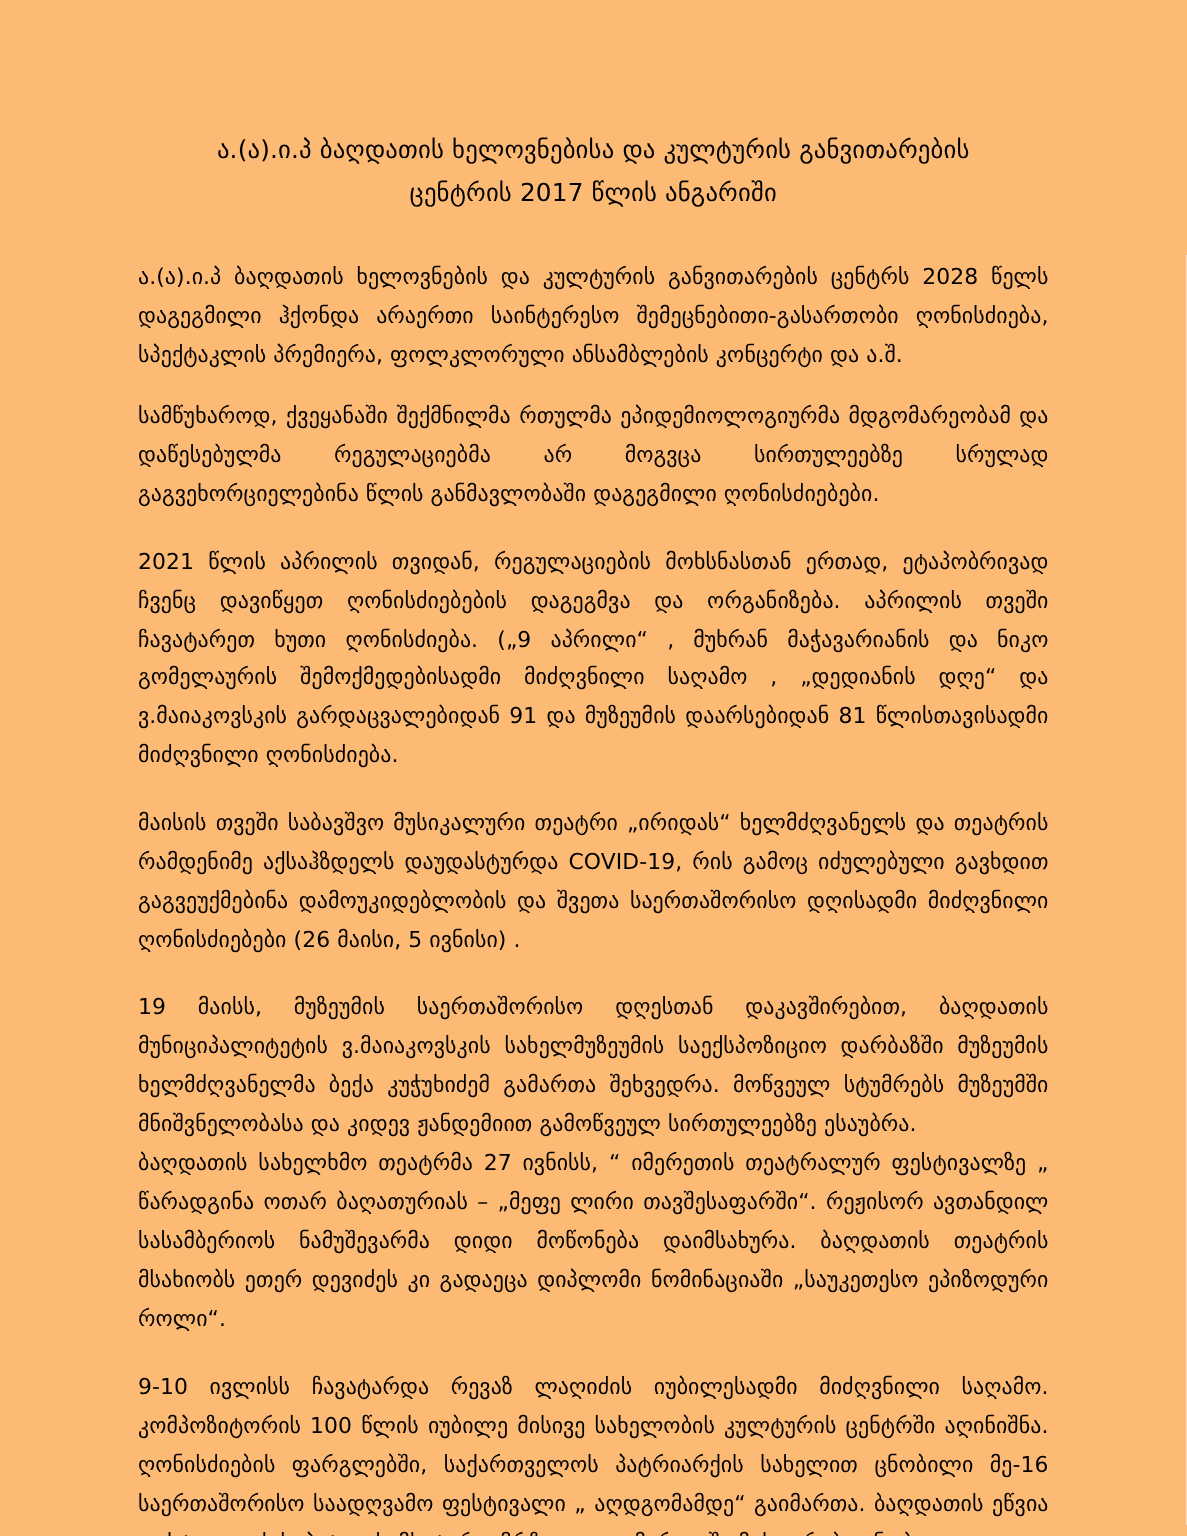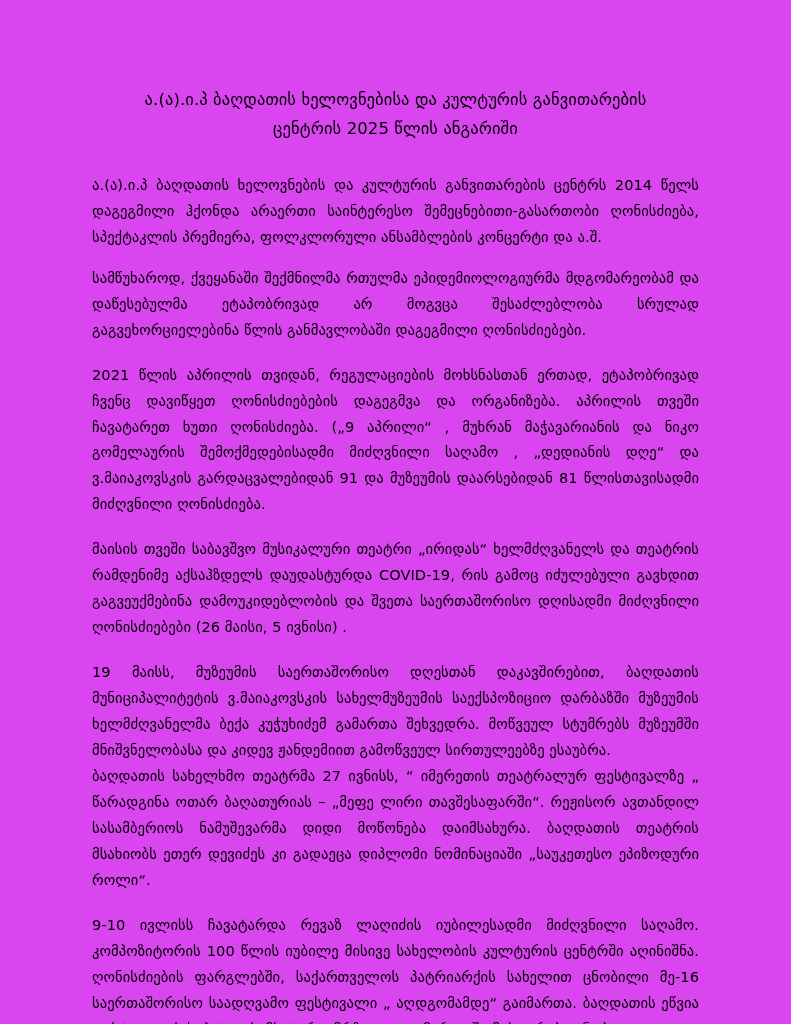--- a/index.html
+++ b/index.html
@@ -12,21 +12,21 @@
     width: 791px;
     height: 1024px;
     font-family: "DejaVu Sans", "Liberation Sans", sans-serif;
     color: #000000;
     overflow: hidden;
   }
   .page {
     position: relative;
     width: 791px;
     height: 1024px;
-    background: #d946ef;
+    background: #fdba74;
     box-sizing: border-box;
     padding: 86px 92px 40px 92px;
   }
   .doc-title {
     text-align: center;
     font-size: 16.5px;
     line-height: 1.75;
     font-weight: 400;
     margin: 0 0 28px 0;
     letter-spacing: 0.1px;
@@ -52,24 +52,24 @@
     margin-bottom: 0;
   }
 </style>
 </head>
 <body>
 
 <div class="page">
 
   <h1 class="doc-title">
     <span class="tline">ა.(ა).ი.პ ბაღდათის ხელოვნებისა და კულტურის განვითარების</span>
-    <span class="tline">ცენტრის 2025 წლის ანგარიში</span>
+    <span class="tline">ცენტრის 2017 წლის ანგარიში</span>
   </h1>
 
-  <p class="para">ა.(ა).ი.პ ბაღდათის ხელოვნების და  კულტურის განვითარების ცენტრს 2014 წელს დაგეგმილი ჰქონდა არაერთი საინტერესო  შემეცნებითი-გასართობი ღონისძიება, სპექტაკლის პრემიერა, ფოლკლორული ანსამბლების  კონცერტი და ა.შ.</p>
-  <p class="para gap-lg">სამწუხაროდ, ქვეყანაში შექმნილმა რთულმა ეპიდემიოლოგიურმა მდგომარეობამ და დაწესებულმა ეტაპობრივად არ მოგვცა შესაძლებლობა სრულად გაგვეხორციელებინა წლის განმავლობაში დაგეგმილი ღონისძიებები.</p>
+  <p class="para">ა.(ა).ი.პ ბაღდათის ხელოვნების და  კულტურის განვითარების ცენტრს 2028 წელს დაგეგმილი ჰქონდა არაერთი საინტერესო  შემეცნებითი-გასართობი ღონისძიება, სპექტაკლის პრემიერა, ფოლკლორული ანსამბლების  კონცერტი და ა.შ.</p>
+  <p class="para gap-lg">სამწუხაროდ, ქვეყანაში შექმნილმა რთულმა ეპიდემიოლოგიურმა მდგომარეობამ და დაწესებულმა რეგულაციებმა არ მოგვცა სირთულეებზე სრულად გაგვეხორციელებინა წლის განმავლობაში დაგეგმილი ღონისძიებები.</p>
   <p class="para gap-lg">2021 წლის აპრილის თვიდან, რეგულაციების მოხსნასთან ერთად,  ეტაპობრივად ჩვენც დავიწყეთ  ღონისძიებების  დაგეგმვა  და ორგანიზება.  აპრილის თვეში ჩავატარეთ ხუთი  ღონისძიება. („9 აპრილი“ , მუხრან მაჭავარიანის და ნიკო გომელაურის შემოქმედებისადმი მიძღვნილი საღამო ,  „დედიანის დღე“ და ვ.მაიაკოვსკის გარდაცვალებიდან 91 და მუზეუმის დაარსებიდან 81 წლისთავისადმი მიძღვნილი ღონისძიება.</p>
   <p class="para gap-lg">მაისის თვეში საბავშვო მუსიკალური თეატრი „ირიდას“ ხელმძღვანელს და თეატრის რამდენიმე აქსაჰზდელს დაუდასტურდა COVID-19, რის გამოც იძულებული გავხდით გაგვეუქმებინა დამოუკიდებლობის  და შვეთა საერთაშორისო დღისადმი მიძღვნილი ღონისძიებები (26 მაისი, 5 ივნისი) .</p>
   <p class="para tight">19 მაისს, მუზეუმის საერთაშორისო დღესთან დაკავშირებით, ბაღდათის მუნიციპალიტეტის  ვ.მაიაკოვსკის სახელმუზეუმის საექსპოზიციო დარბაზში მუზეუმის ხელმძღვანელმა ბექა კუჭუხიძემ გამართა შეხვედრა. მოწვეულ სტუმრებს მუზეუმში მნიშვნელობასა და კიდევ  ჟანდემიით გამოწვეულ სირთულეებზე ესაუბრა.</p>
   <p class="para gap-lg">ბაღდათის   სახელხმო თეატრმა 27 ივნისს,  “ იმერეთის თეატრალურ ფესტივალზე „ წარადგინა ოთარ ბაღათურიას – „მეფე ლირი თავშესაფარში“. რეჟისორ ავთანდილ სასამბერიოს ნამუშევარმა დიდი მოწონება დაიმსახურა. ბაღდათის თეატრის მსახიობს ეთერ დევიძეს კი გადაეცა დიპლომი ნომინაციაში „საუკეთესო ეპიზოდური როლი“.</p>
   <p class="para">9-10 ივლისს ჩავატარდა რევაზ ლაღიძის იუბილესადმი მიძღვნილი საღამო. კომპოზიტორის 100 წლის იუბილე მისივე სახელობის კულტურის ცენტრში აღინიშნა. ღონისძიების ფარგლებში, საქართველოს პატრიარქის სახელით ცნობილი მე-16 საერთაშორისო საადღვამო ფესტივალი „ აღდგომამდე“  გაიმართა. ბაღდათის ეწვია ფესტივალის საპატიო სამხატვრო მრჩეველი, ამერიკაში მცხოვრები ცნობილი</p>
 
 </div>
 
 </body></html>

